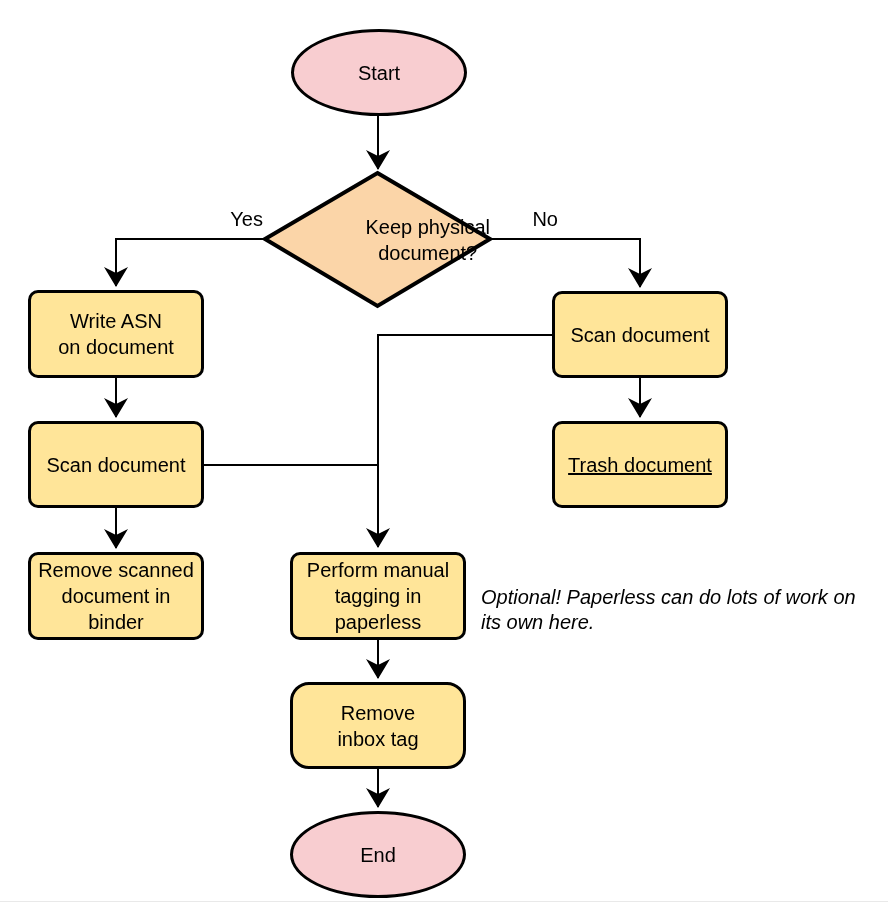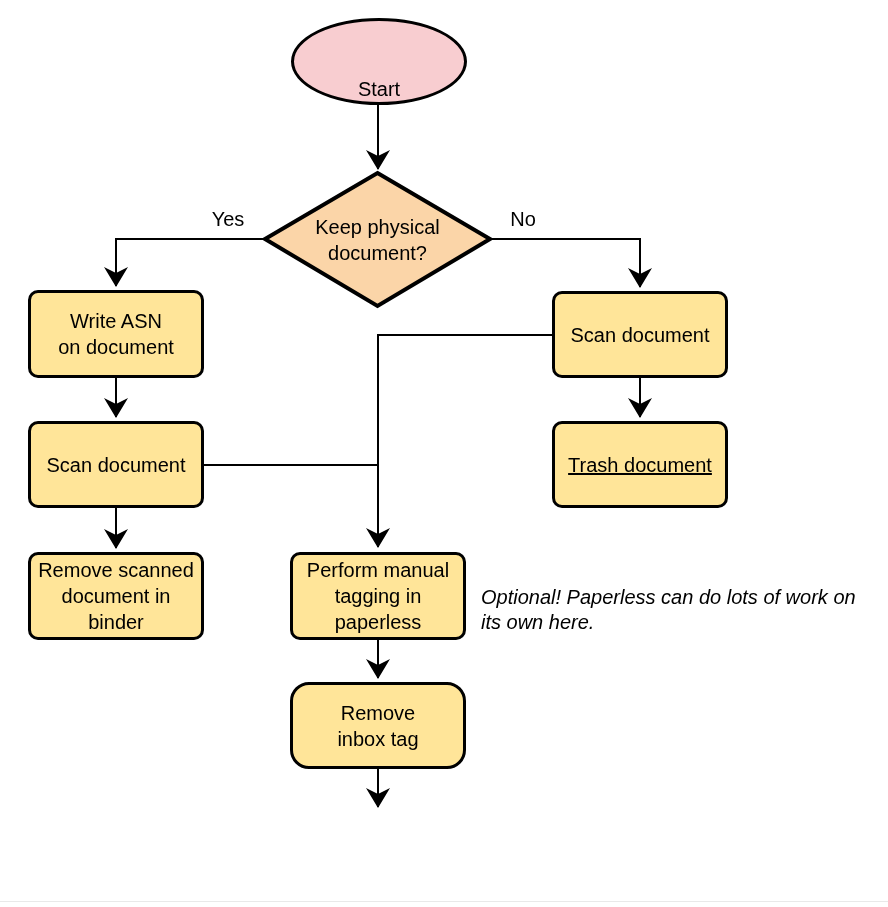--- a/index.html
+++ b/index.html
@@ -27,26 +27,26 @@
     border:3px solid var(--stroke);
     display:flex;align-items:center;justify-content:center;
     text-align:center;
     font-size:20px;line-height:26px;
     white-space:pre-line;
   }
   .process{width:176px;height:88px;border-radius:10px;background:var(--process-fill);}
   .terminal{width:176px;height:87px;border-radius:50%;background:var(--terminal-fill);}
   .decision-label{
     position:absolute;left:265px;top:173px;width:225px;height:133px;
-    display:flex;align-items:center;justify-content:center;text-align:center;
+    display:flex;align-items:center;justify-content:flex-end;text-align:center;
     font-size:20px;line-height:26px;white-space:pre-line;
   }
   .edge-label{
     position:absolute;width:70px;top:208px;
-    text-align:center;font-size:20px;line-height:22px;
+    text-align:right;font-size:20px;line-height:22px;
   }
   .note{
     position:absolute;left:481px;top:585px;width:420px;
     font-style:italic;font-size:20px;line-height:25px;white-space:pre-line;
   }
   .page-divider{position:absolute;left:0;right:0;top:901px;height:1px;background:var(--page-divider);}
 </style>
 </head>
 <body>
 
@@ -66,21 +66,21 @@
     <polyline class="edge" points="490,239 640,239 640,287" marker-end="url(#arrow)"></polyline>
     <polyline class="edge" points="640,378 640,417" marker-end="url(#arrow)"></polyline>
     <polyline class="edge" points="552,335 378,335 378,547" marker-end="url(#arrow)"></polyline>
     <polyline class="edge" points="204,465 378,465"></polyline>
     <polyline class="edge" points="378,640 378,678" marker-end="url(#arrow)"></polyline>
     <polyline class="edge" points="378,769 378,807" marker-end="url(#arrow)"></polyline>
 
     <polygon class="diamond" points="377.5,173 490,239 377.5,306 265,239"></polygon>
   </svg>
 
-  <div class="node terminal" style="left:291px;top:18px;align-items:flex-end;">
+  <div class="node terminal" style="left:291px;top:29px;">
     <span>Start</span>
   </div>
 
   <div class="decision-label">
     <span>Keep physical
 document?</span>
   </div>
 
   <div class="edge-label" style="left:193px;">Yes</div>
   <div class="edge-label" style="left:488px;">No</div>
@@ -115,15 +115,18 @@
   </div>
 
   <div class="note">Optional! Paperless can do lots of work on
 its own here.</div>
 
   <div class="node process" style="left:290px;top:682px;height:87px;border-radius:19px;">
     <span>Remove
 inbox tag</span>
   </div>
 
+  <div class="node terminal" style="left:290px;top:811px;">
+    <span>End</span>
+  </div>
 
   <div class="page-divider"></div>
 </div>
 
 </body></html>

